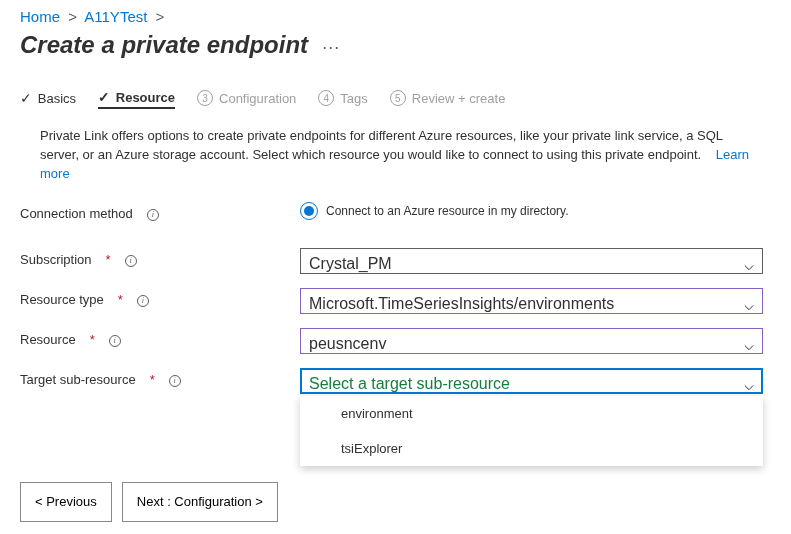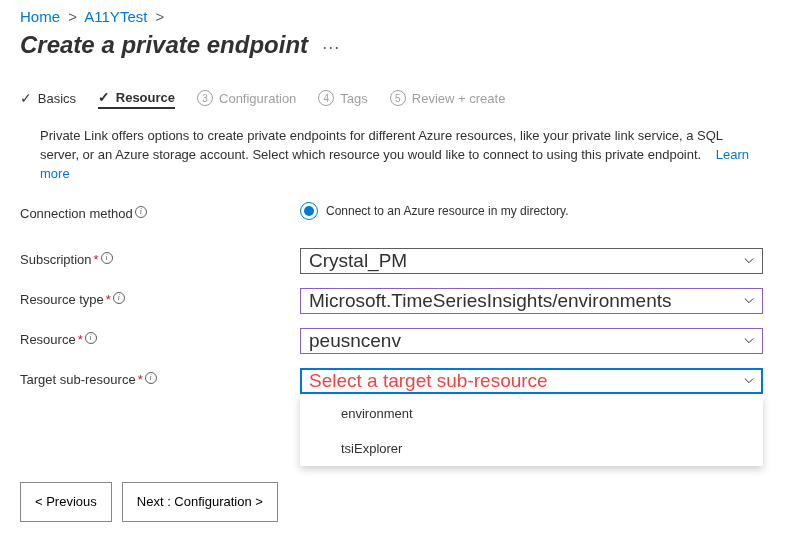--- a/index.html
+++ b/index.html
@@ -24,49 +24,49 @@
   .tab .circle-num {
     width: 16px; height: 16px; border-radius: 50%;
     border: 1px solid #a19f9d; display: inline-flex; align-items: center;
     justify-content: center; font-size: 10px; color: #a19f9d;
   }
   .desc { margin-top: 18px; font-size: 13px; color: #323130; line-height: 1.45; margin-left: 20px; }
   .desc .link { color: #0078d4; cursor: pointer; }
   .form { margin-top: 18px; }
   .row { display: flex; align-items: flex-start; margin-bottom: 14px; }
   .row.radios { margin-bottom: 20px; }
-  .label-col { width: 280px; font-size: 13px; color: #323130; padding-top: 4px; display: flex; align-items: flex-start; gap: 2px; }
+  .label-col { width: 280px; font-size: 13px; color: #323130; padding-top: 4px; display: flex; align-items: flex-end; gap: 14px; }
   .req { color: #a4262c; }
   .info-icon {
     width: 12px; height: 12px; border-radius: 50%; border: 1px solid #605e5c;
     display: inline-flex; align-items: center; justify-content: center;
     font-size: 8px; color: #605e5c; cursor: pointer;
   }
   .info-icon::before{content:"i"; font-style: italic; font-family: serif;}
   .field-col { flex: 1; }
   .radio-line { display: flex; align-items: center; gap: 8px; margin-bottom: 8px; font-size: 12px; cursor: pointer; }
   .radio-outer {
     width: 18px; height: 18px; border-radius: 50%; border: 1px solid #323130;
     display:flex; align-items:center; justify-content:center;
   }
   .radio-outer.selected { border-color: #0078d4; }
   .radio-inner { width: 10px; height: 10px; border-radius:50%; background:#0078d4; }
   .select-field {
     width: 100%; height: 26px; border: 1px solid #605e5c;
-    display: flex; align-items: center; justify-content: space-between;
-    padding: 0 8px; font-size: 19px; background: #fff; cursor: pointer;
+    display: flex; align-items: flex-end; justify-content: space-between;
+    padding: 0 8px; font-size: 16px; background: #fff; cursor: pointer;
   }
   .select-field.purple { border: 1px solid #8661c5; }
   .select-field.focused { border: 1px solid #0078d4; box-shadow: inset 0 0 0 1px #0078d4; }
   .chevron {
     width: 10px; height: 10px;
     display:inline-block;
   }
   .chevron svg { display:block; }
-  .placeholder { color: #ef4444; }
+  .placeholder { color: #15803d; }
   .dropdown {
     position: relative;
   }
   .dropdown-list {
     position: absolute; top: 28px; left: 0; right: 0;
     background: #fff; border: 0; box-shadow: 0 3px 8px rgba(0,0,0,0.2);
     z-index: 10;
     padding-left: 29px;
   }
   .dropdown-item {

